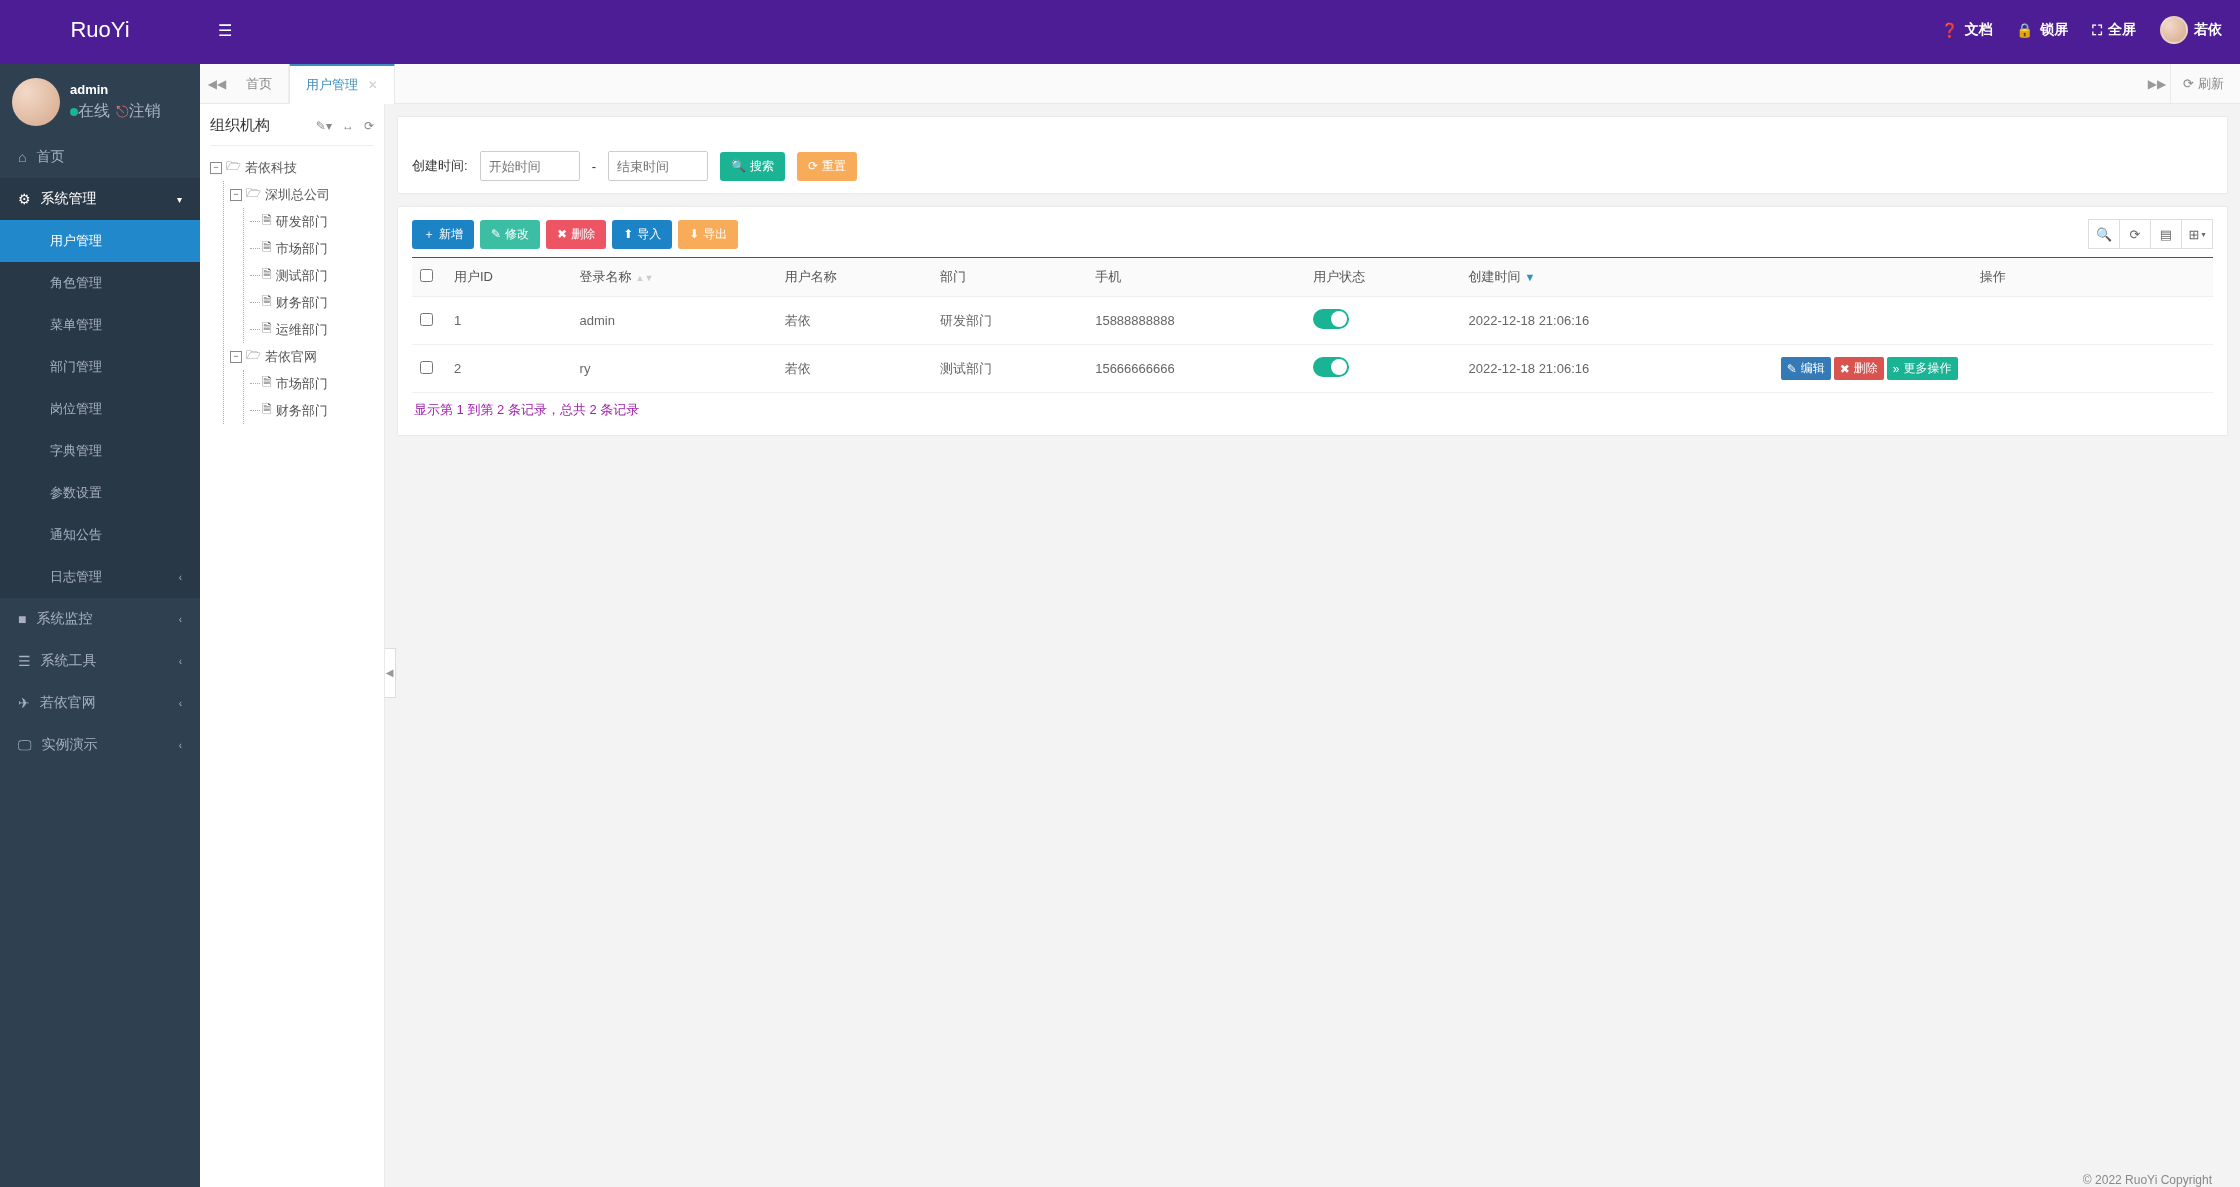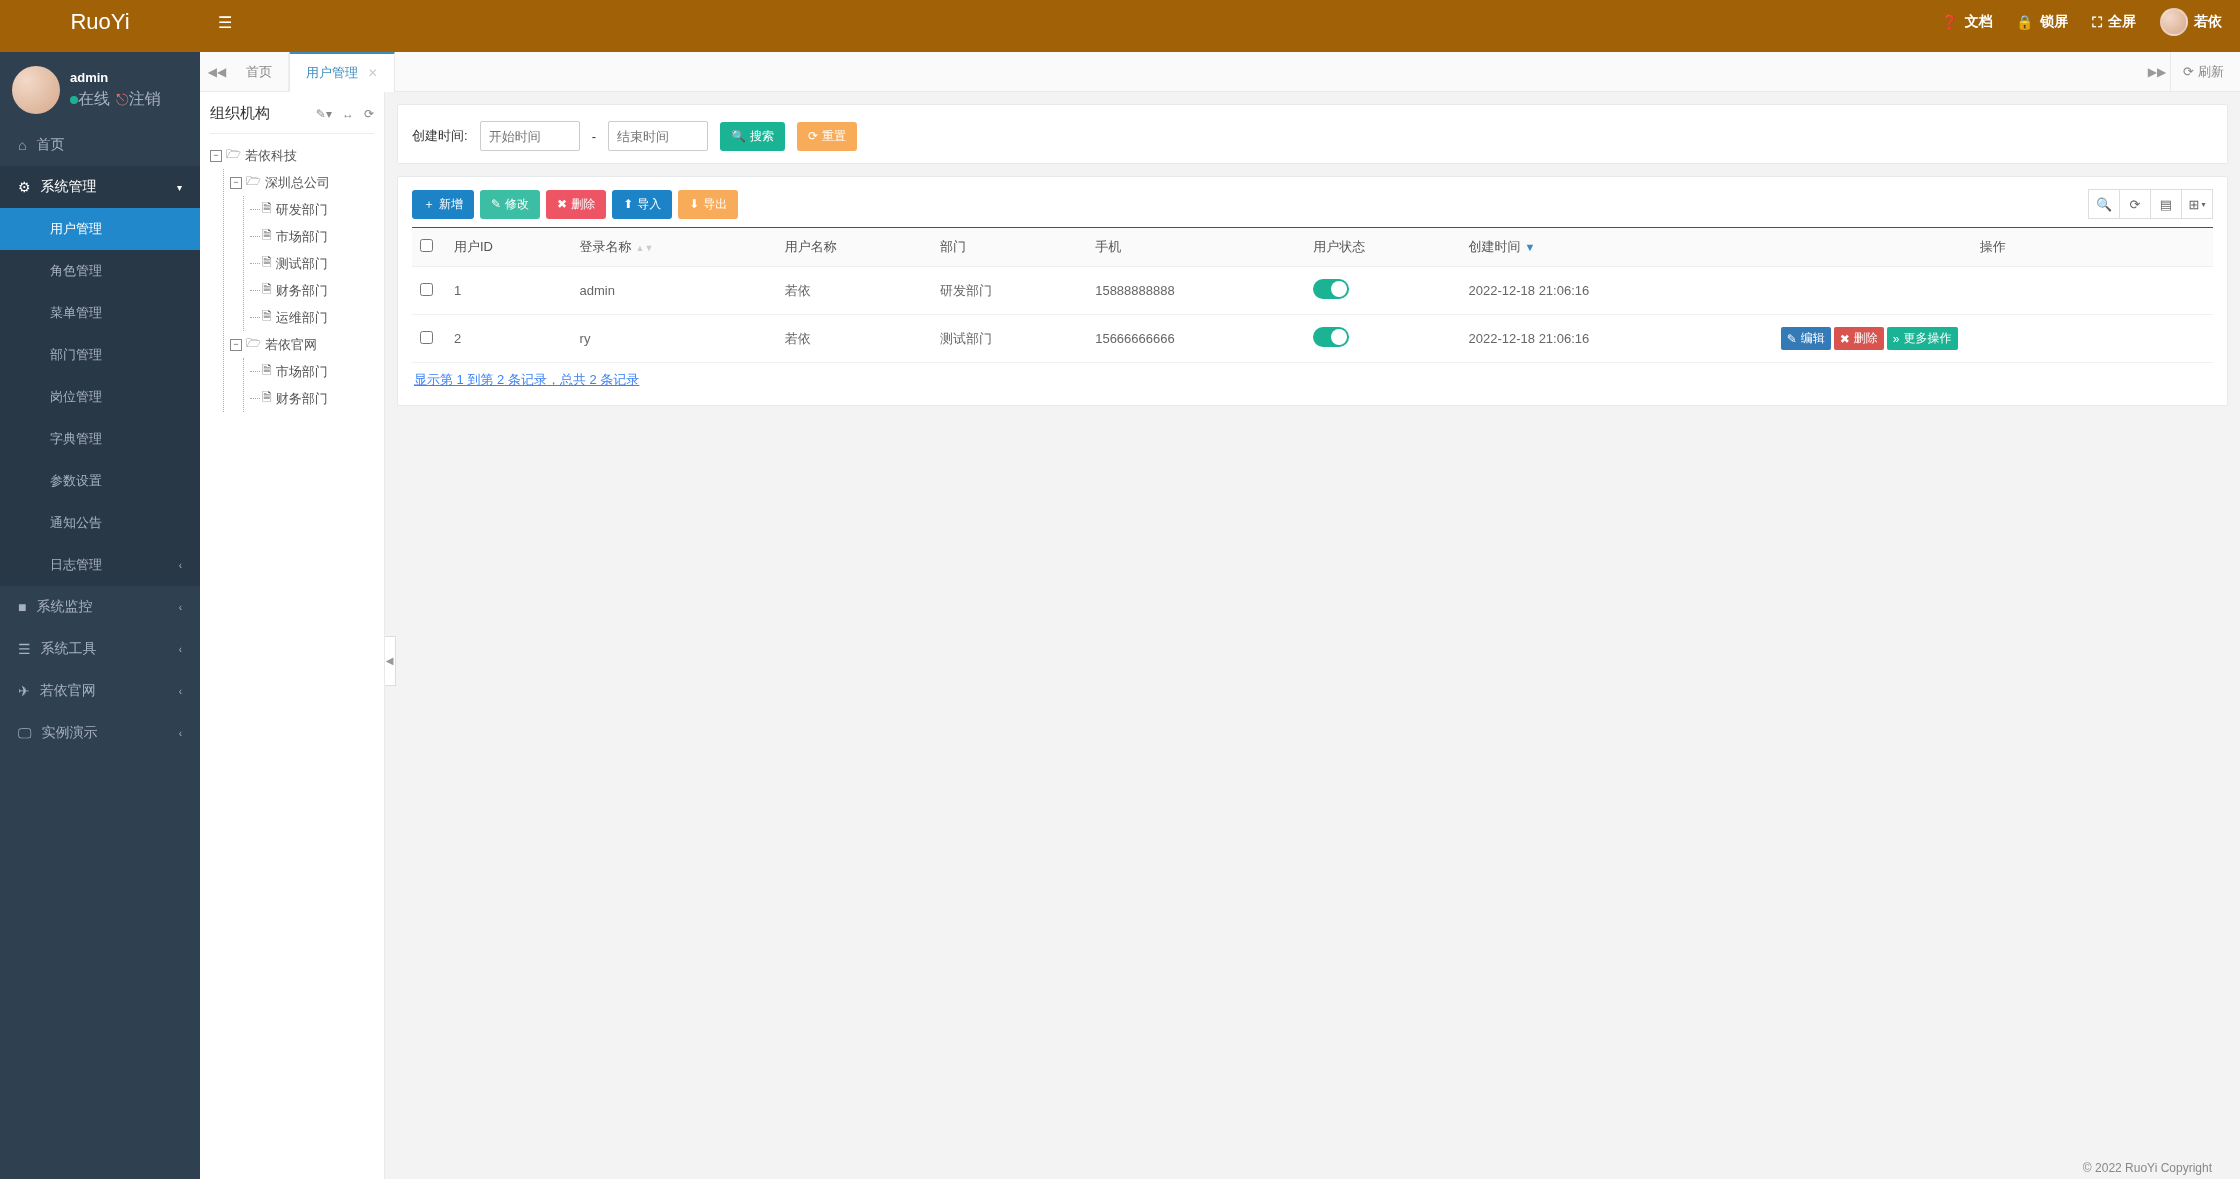--- a/index.html
+++ b/index.html
@@ -1,19 +1,19 @@
 <!DOCTYPE html>
 <html><head>
 <meta charset="utf-8">
 <style>
 * { margin: 0; padding: 0; box-sizing: border-box; }
 body { font-family: "Helvetica Neue", Arial, "Microsoft YaHei", sans-serif; font-size: 13px; color: #333; overflow: hidden; height: 100vh; }
 
 
-.header { height: 52px; background: #a16207; display: flex; align-items: flex-end; }
+.header { height: 64px; background: #4c1d95; display: flex; align-items: flex-start; }
 .logo { width: 200px; text-align: center; color: #fff; font-size: 22px; font-weight: 500; height: 60px; line-height: 60px; flex-shrink: 0; }
 .header-right { flex: 1; display: flex; align-items: center; padding: 0 18px; height: 60px; }
 .bars { color: #fff; font-size: 16px; cursor: pointer; }
 .top-nav { margin-left: auto; display: flex; align-items: center; gap: 24px; color: #fff; font-weight: 600; }
 .top-nav .item { display: flex; align-items: center; gap: 6px; cursor: pointer; font-size: 14px; }
 .avatar-sm { width: 28px; height: 28px; border-radius: 50%; background: radial-gradient(circle at 30% 30%, #f3d9c8, #d4a88a); border: 2px solid rgba(255,255,255,0.3); }
 
 
 .layout { display: flex; height: calc(100vh - 60px); }
 .sidebar { width: 200px; background: #2f4050; color: #a7b1c2; flex-shrink: 0; overflow-y: auto; }
@@ -82,21 +82,21 @@
 .sort-ico { font-size: 9px; color: #ccc; margin-left: 4px; display: inline-flex; flex-direction: column; line-height: 7px; }
 .sort-active { color: #3c8dbc; font-size: 11px; margin-left: 4px; }
 .switch { width: 36px; height: 20px; background: #1ab394; border-radius: 10px; position: relative; display: inline-block; }
 .switch::after { content: ""; width: 16px; height: 16px; background: #fff; border-radius: 50%; position: absolute; right: 2px; top: 2px; }
 .btn-xs { padding: 3px 6px; font-size: 12px; border-radius: 2px; }
 .btn-edit { background: #337ab7; }
 .btn-del  { background: #d9534f; }
 .btn-more { background: #1ab394; }
 .row-actions { display: flex; gap: 3px; justify-content: flex-start; }
 
-.pager-info { font-size: 13px; color: #3b82f6; padding: 8px 2px 4px; text-decoration: underline; }
+.pager-info { font-size: 13px; color: #a21caf; padding: 8px 2px 4px; }
 .footer { position: absolute; bottom: 4px; right: 28px; font-size: 12px; color: #888; }
 .collapse-handle { position: absolute; left: -1px; top: 50%; width: 12px; height: 50px; background: #fff; border: 1px solid #ddd; display: flex; align-items: center; justify-content: center; font-size: 10px; color: #999; cursor: pointer; border-left: none; }
 
 
 </style>
 </head>
 <body>
 
 <div class="header">
   <div class="logo">RuoYi</div>
@@ -280,21 +280,21 @@
                 </div>
             </div>
           </div>
         </div>
       </div>
 
       <div class="page">
         <div class="collapse-handle">◀</div>
 
         <div class="panel">
-          <div class="search-row" style="margin-top:4px;">
+          <div class="search-row" style="margin-top:22px;">
             <label>创建时间:</label>
             <input class="input w-sm" placeholder="开始时间" style="">
             <span>-</span>
             <input class="input w-sm" placeholder="结束时间" style="">
             <button class="btn btn-primary">
               <span>🔍</span>
               <span>搜索</span>
             </button>
             <button class="btn btn-warning">
               <span>⟳</span>

